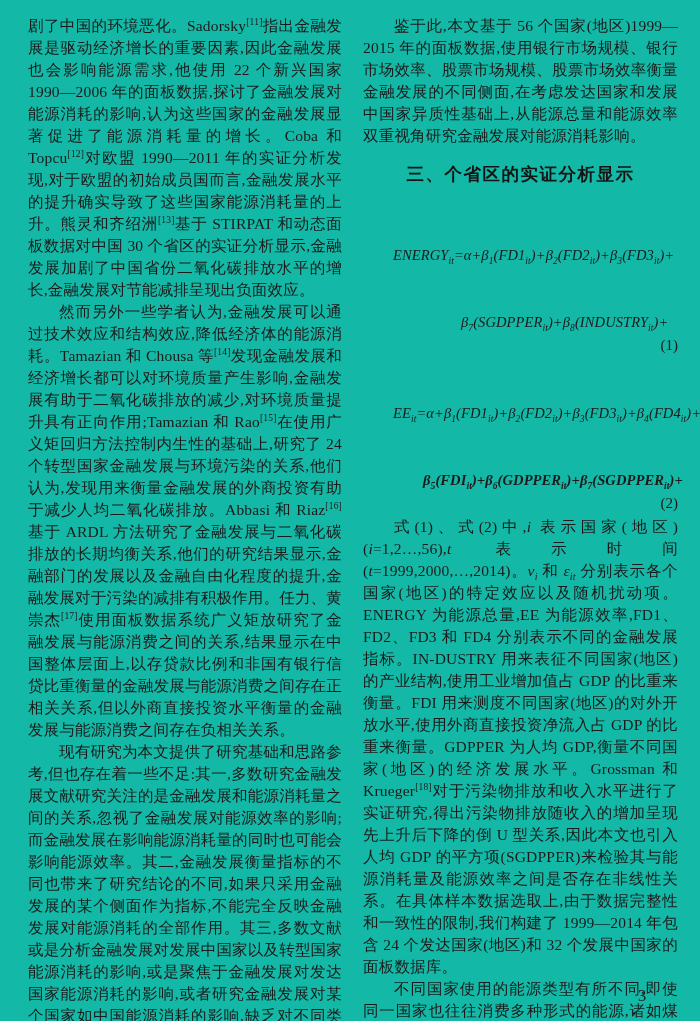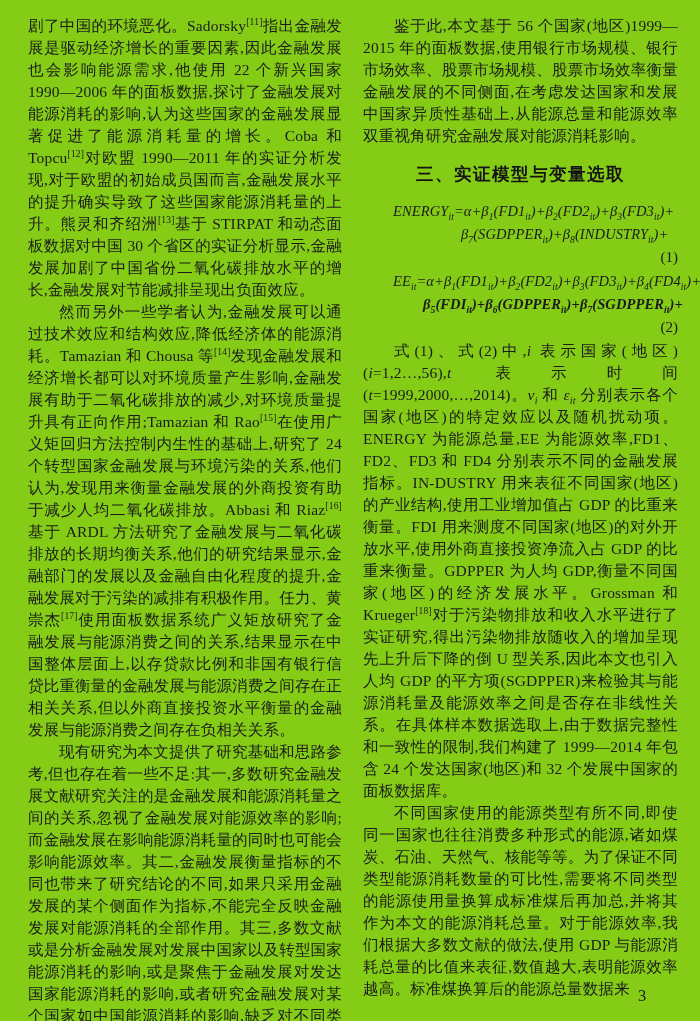--- a/index.html
+++ b/index.html
@@ -1,20 +1,20 @@
 <!DOCTYPE html>
 <html lang="zh"><head>
 <meta charset="utf-8">
 <style>
   html,body { margin:0; padding:0; background:#e8e8e8; }
   .page {
     position:relative;
     width:700px; height:1021px;
     margin:0 auto;
-    background:#84cc16;
+    background:#14b8a6;
     color:#1b1b1b;
     font-family:"Liberation Serif","DejaVu Serif",serif;
     overflow:hidden;
     box-sizing:border-box;
   }
   .columns {
     display:flex;
     padding:15px 22px 0 28px;
     gap:21px;
   }
@@ -44,21 +44,21 @@
     color:#141414;
   }
   .equation {
     font-family:"Liberation Serif","DejaVu Serif",serif;
     font-style:italic;
     font-size:14.5px;
     line-height:23px;
     margin:1px 0;
   }
   .eq-line { display:flex; align-items:baseline; }
-  .eq-text { white-space:nowrap; letter-spacing:0.1px; }
+  .eq-text { white-space:nowrap; letter-spacing:0.1px;margin-top:44px; }
   .eq-text sub { font-size:9.5px; line-height:0; }
   .eq-num { margin-left:auto; font-style:normal; font-size:15px; }
   .page-number {
     position:absolute;
     left:638px; top:986px;
     font-size:16.5px;
     color:#222;
   }
 </style>
 </head>
@@ -66,21 +66,21 @@
 
 <div class="page">
   <div class="columns">
     <div class="col">
         <p class="para">剧了中国的环境恶化。Sadorsky<sup>[11]</sup>指出金融发展是驱动经济增长的重要因素,因此金融发展也会影响能源需求,他使用 22 个新兴国家 1990—2006 年的面板数据,探讨了金融发展对能源消耗的影响,认为这些国家的金融发展显著促进了能源消耗量的增长。Coba 和 Topcu<sup>[12]</sup>对欧盟 1990—2011 年的实证分析发现,对于欧盟的初始成员国而言,金融发展水平的提升确实导致了这些国家能源消耗量的上升。熊灵和齐绍洲<sup>[13]</sup>基于 STIRPAT 和动态面板数据对中国 30 个省区的实证分析显示,金融发展加剧了中国省份二氧化碳排放水平的增长,金融发展对节能减排呈现出负面效应。</p>
         <p class="para indent">然而另外一些学者认为,金融发展可以通过技术效应和结构效应,降低经济体的能源消耗。Tamazian 和 Chousa 等<sup>[14]</sup>发现金融发展和经济增长都可以对环境质量产生影响,金融发展有助于二氧化碳排放的减少,对环境质量提升具有正向作用;Tamazian 和 Rao<sup>[15]</sup>在使用广义矩回归方法控制内生性的基础上,研究了 24 个转型国家金融发展与环境污染的关系,他们认为,发现用来衡量金融发展的外商投资有助于减少人均二氧化碳排放。Abbasi 和 Riaz<sup>[16]</sup>基于 ARDL 方法研究了金融发展与二氧化碳排放的长期均衡关系,他们的研究结果显示,金融部门的发展以及金融自由化程度的提升,金融发展对于污染的减排有积极作用。任力、黄崇杰<sup>[17]</sup>使用面板数据系统广义矩放研究了金融发展与能源消费之间的关系,结果显示在中国整体层面上,以存贷款比例和非国有银行信贷比重衡量的金融发展与能源消费之间存在正相关关系,但以外商直接投资水平衡量的金融发展与能源消费之间存在负相关关系。</p>
         <p class="para indent">现有研究为本文提供了研究基础和思路参考,但也存在着一些不足:其一,多数研究金融发展文献研究关注的是金融发展和能源消耗量之间的关系,忽视了金融发展对能源效率的影响;而金融发展在影响能源消耗量的同时也可能会影响能源效率。其二,金融发展衡量指标的不同也带来了研究结论的不同,如果只采用金融发展的某个侧面作为指标,不能完全反映金融发展对能源消耗的全部作用。其三,多数文献或是分析金融发展对发展中国家以及转型国家能源消耗的影响,或是聚焦于金融发展对发达国家能源消耗的影响,或者研究金融发展对某个国家如中国能源消耗的影响,缺乏对不同类别国家能源消耗量以及能源效率的比较分析。</p>
       </div>
     <div class="col">
         <p class="para indent">鉴于此,本文基于 56 个国家(地区)1999—2015 年的面板数据,使用银行市场规模、银行市场效率、股票市场规模、股票市场效率衡量金融发展的不同侧面,在考虑发达国家和发展中国家异质性基础上,从能源总量和能源效率双重视角研究金融发展对能源消耗影响。</p>
-        <h2 class="section-heading">三、实证模型与变量选取</h2>
+        <h2 class="section-heading">三、个省区的实证分析显示</h2>
         <div class="equation">
           <div class="eq-line">
             <span class="eq-text" style="padding-left: 30px;">ENERGY<sub>it</sub>=α+β<sub>1</sub>(FD1<sub>it</sub>)+β<sub>2</sub>(FD2<sub>it</sub>)+β<sub>3</sub>(FD3<sub>it</sub>)+</span>
           </div>
           <div class="eq-line">
             <span class="eq-text" style="padding-left: 98px;">β<sub>7</sub>(SGDPPER<sub>it</sub>)+β<sub>8</sub>(INDUSTRY<sub>it</sub>)+</span>
           </div>
           <div class="eq-line">
             <span class="eq-num">(1)</span>
           </div>

